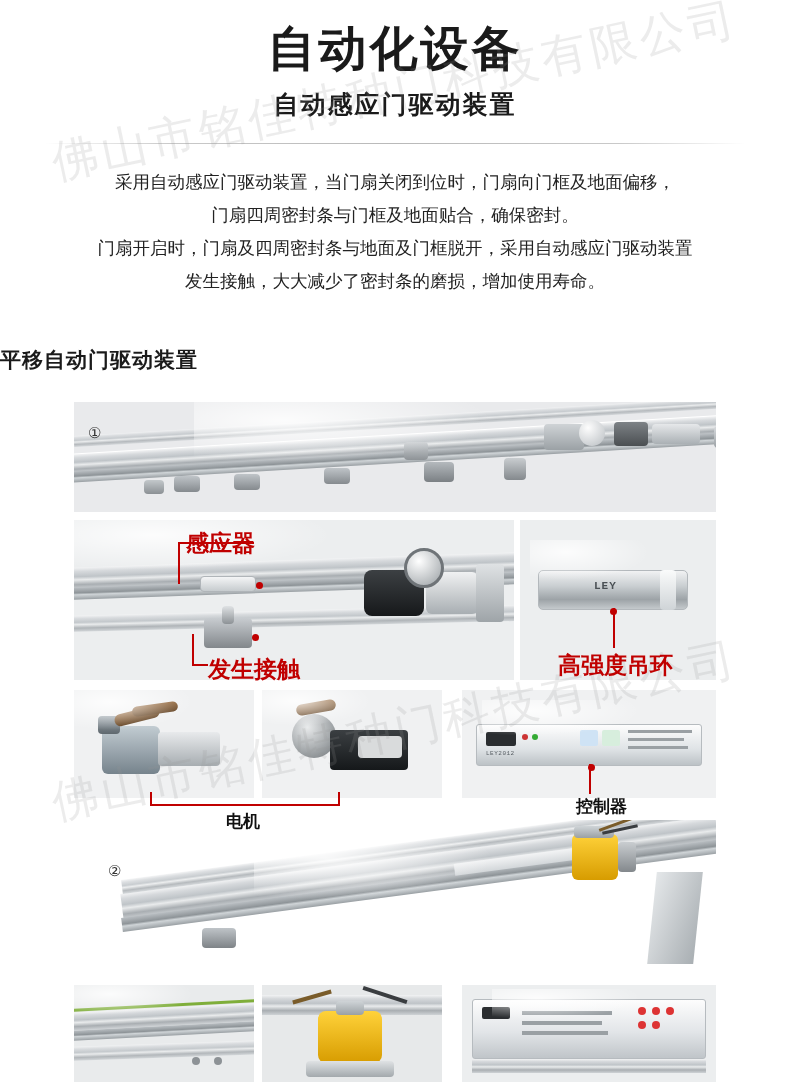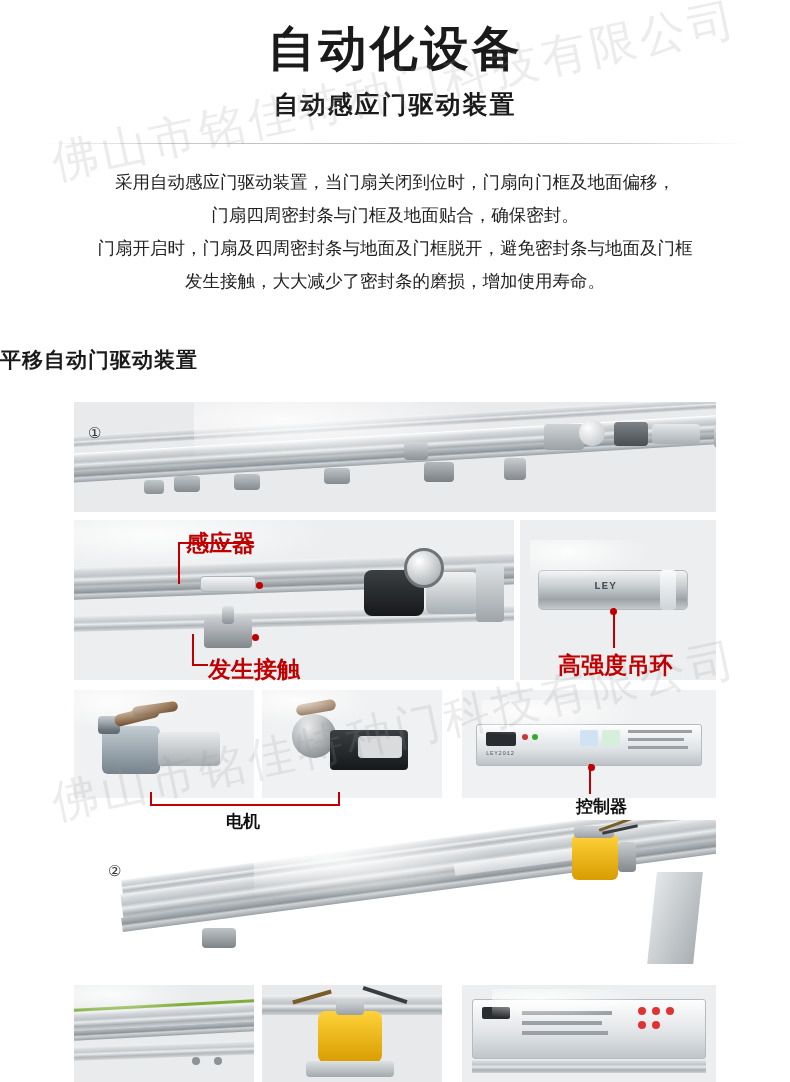--- a/index.html
+++ b/index.html
@@ -151,21 +151,21 @@
   <div class="watermark">佛山市铭佳特种门科技有限公司</div>
   <div class="watermark w2">佛山市铭佳特种门科技有限公司</div>
 
   <div class="title">自动化设备</div>
   <div class="subtitle">自动感应门驱动装置</div>
   <div class="divider"></div>
 
   <div class="intro">
     <p>采用自动感应门驱动装置，当门扇关闭到位时，门扇向门框及地面偏移，</p>
     <p>门扇四周密封条与门框及地面贴合，确保密封。</p>
-    <p>门扇开启时，门扇及四周密封条与地面及门框脱开，避免密封条与地面及门框</p>
+    <p>门扇开启时，门扇及四周密封条与地面及门框脱开，采用自动感应门驱动装置</p>
     <p>发生接触，大大减少了密封条的磨损，增加使用寿命。</p>
   </div>
 
   <div class="section-heading">平移自动门驱动装置</div>
 
   <div class="fig-num" style="left:88px; top:424px;">①</div>
 
   <div class="figure" style="left:74px; top:402px; width:642px; height:110px; background:#e9eaec;">
 
     <div class="rail" style="left:-10px; top:52px; width:680px; height:20px; transform: rotate(-3.4deg); transform-origin: left center; border-top:1px solid #fff;"></div>

